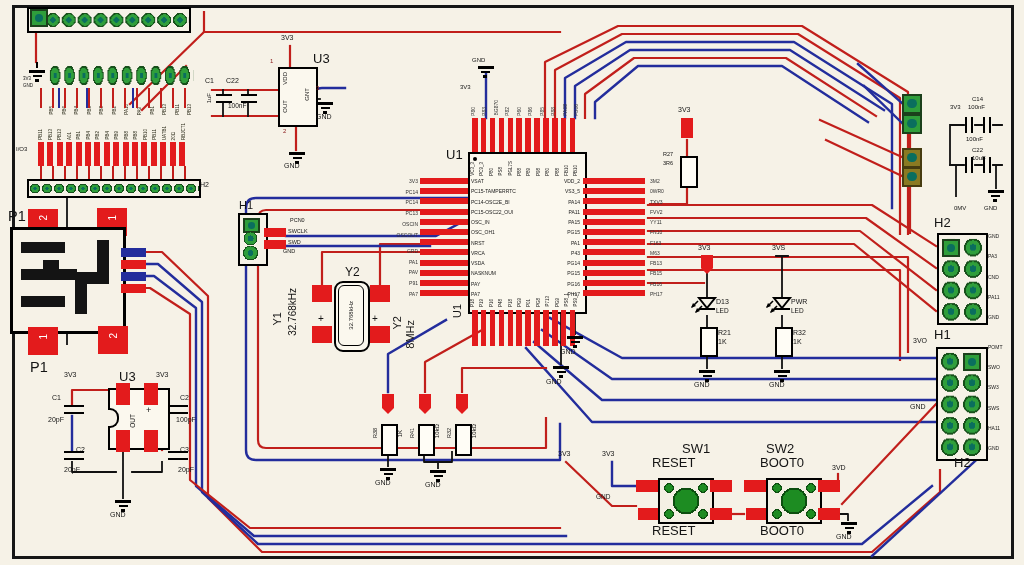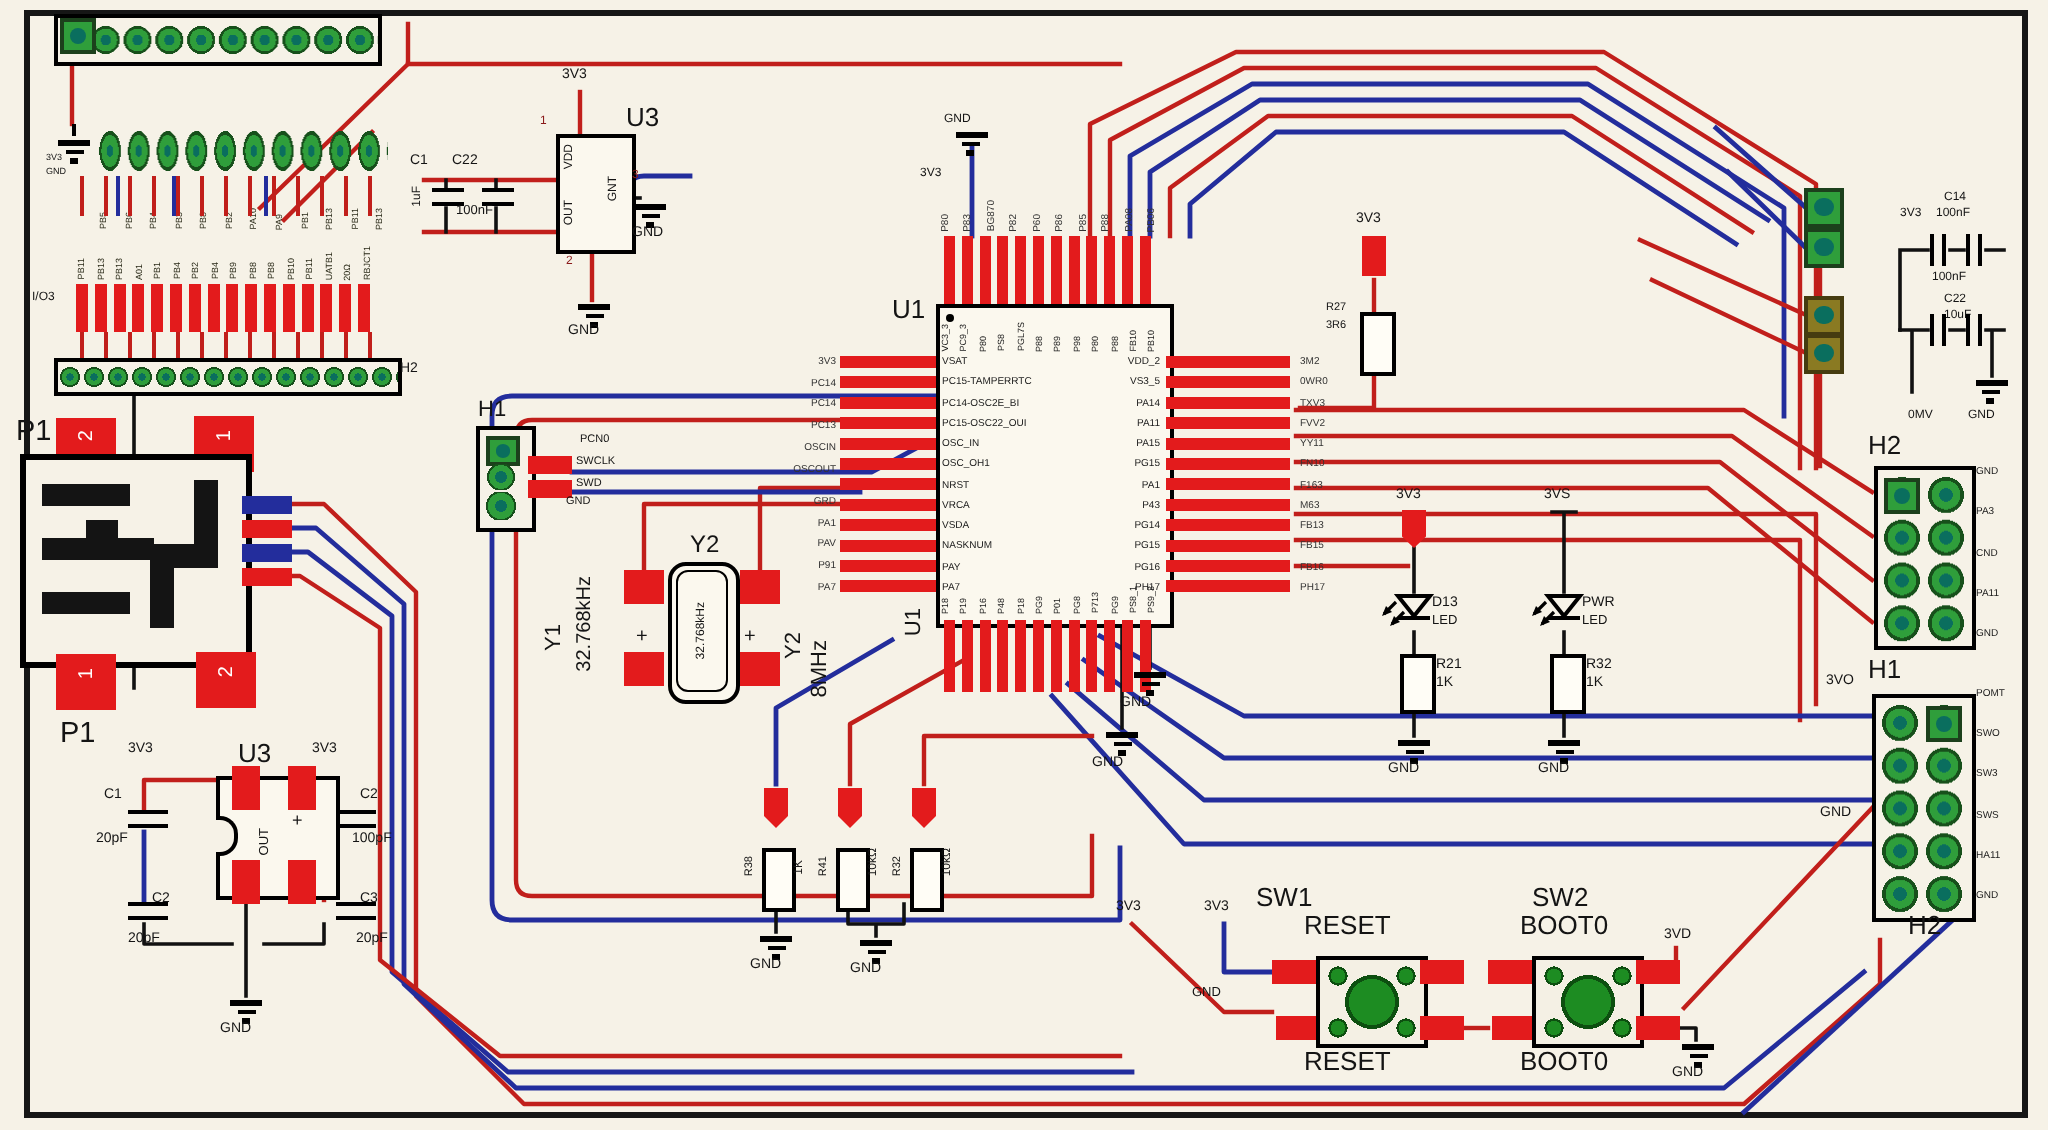--- a/index.html
+++ b/index.html
@@ -529,21 +529,21 @@
   <div class="gnd" style="left:429px;top:468px">
       <i></i>
       <i></i>
       <i></i>
     </div>
   <span class="lbl f7" style="left:425px;top:481px">GND</span>
 
   <span class="lbl f7" style="left:558px;top:450px">3V3</span>
   <span class="lbl f7" style="left:602px;top:450px">3V3</span>
   <span class="lbl f65" style="left:596px;top:494px">GND</span>
-  <span class="lbl f13" style="left:628px;top:442px">SW1</span>
+  <span class="lbl f13" style="left:682px;top:442px">SW1</span>
   <span class="lbl f13" style="left:652px;top:456px">RESET</span>
   <div class="rp" style="left:636px;top:480px;width:22px;height:12px"></div>
   <div class="rp" style="left:638px;top:508px;width:20px;height:12px"></div>
   <div class="sw" style="left:658px;top:478px;width:52px;height:42px"></div>
   <div class="rp" style="left:710px;top:480px;width:22px;height:12px"></div>
   <div class="rp" style="left:710px;top:508px;width:22px;height:12px"></div>
   <span class="lbl f13" style="left:652px;top:524px">RESET</span>
   <span class="lbl f13" style="left:766px;top:442px">SW2</span>
   <span class="lbl f13" style="left:760px;top:456px">BOOT0</span>
   <div class="rp" style="left:744px;top:480px;width:22px;height:12px"></div>

